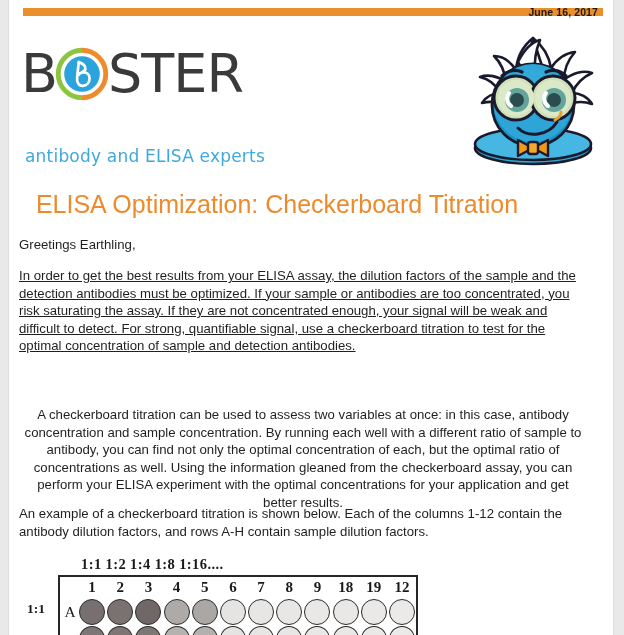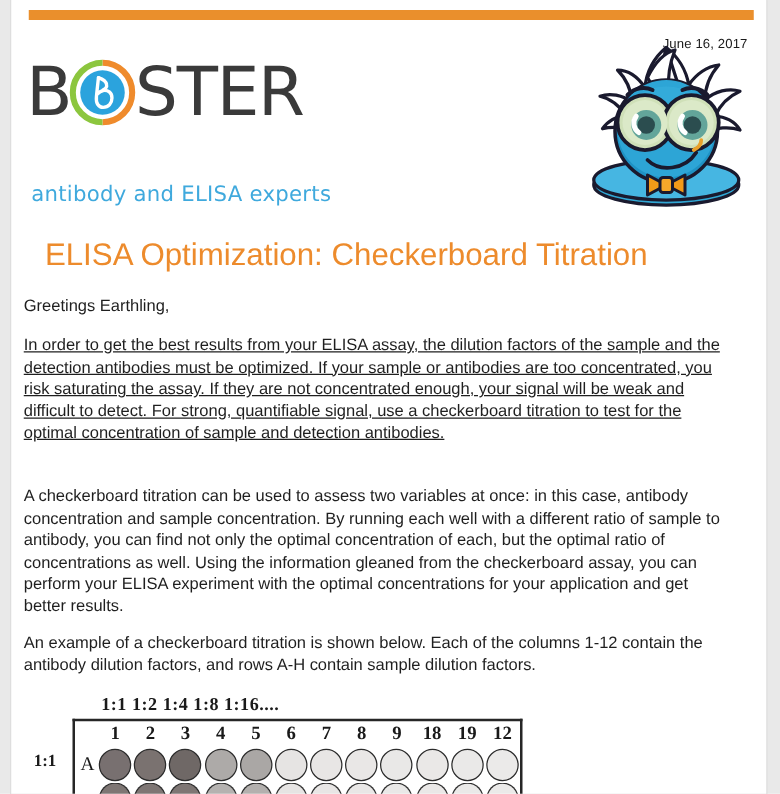--- a/index.html
+++ b/index.html
@@ -27,23 +27,23 @@
     position: absolute;
     left: 14px;
     top: 8px;
     width: 580px;
     height: 8px;
     background: #ea8f2c;
   }
   .date {
     position: absolute;
     right: 15px;
-    top: 29px;
+    top: 6px;
     font-size: 10.5px;
-    font-weight: normal;
+    font-weight: bold;
     color: #1a1a1a;
     letter-spacing: 0.1px;
     white-space: nowrap;
   }
 
   
   .logo-wrap {
     position: absolute;
     left: 12px;
     top: 44px;
@@ -113,21 +113,21 @@
     position: absolute;
     left: 10px;
     width: 568px;
     font-size: 13.2px;
     line-height: 1.33;
     color: #1f1f1f;
     text-align: left;
   }
   .greeting { top: 236px; }
   .para-1   { top: 267px; text-decoration: underline; }
-  .para-2   { top: 388px; }
+  .para-2   { top: 406px; text-align: center; }
   .para-3   { top: 505px; }
 
   
   .plate-area {
     position: absolute;
     left: 0;
     top: 556px;
     width: 604px;
     height: 79px;
   }

